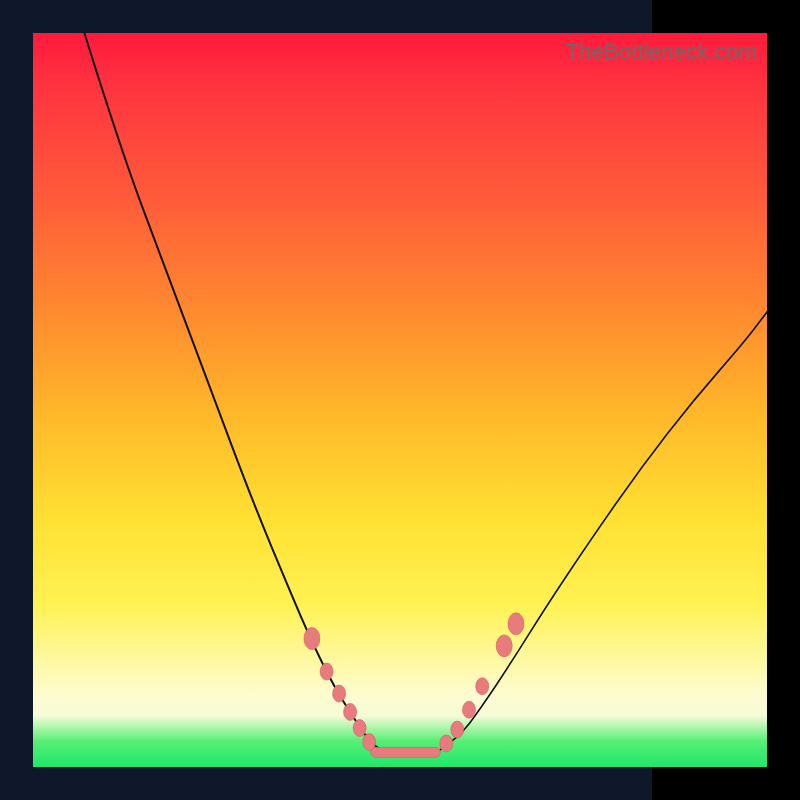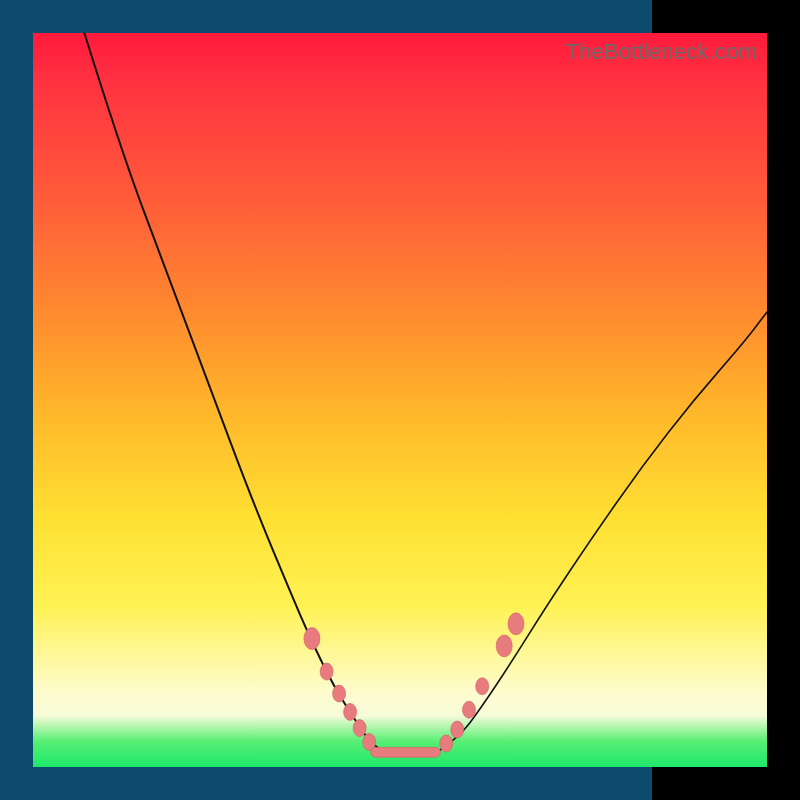--- a/index.html
+++ b/index.html
@@ -8,21 +8,21 @@
     width: 800px;
     height: 800px;
     overflow: hidden;
     background: #000;
     font-family: Arial, Helvetica, sans-serif;
   }
   .frame {
     position: relative;
     width: 652px;
     height: 800px;
-    background: #0c4a6e;
+    background: #0f172a;
   }
   .plot-area {
     position: absolute;
     left: 33px;
     top: 33px;
     width: 734px;
     height: 734px;
     
     background: linear-gradient(
       to bottom,

